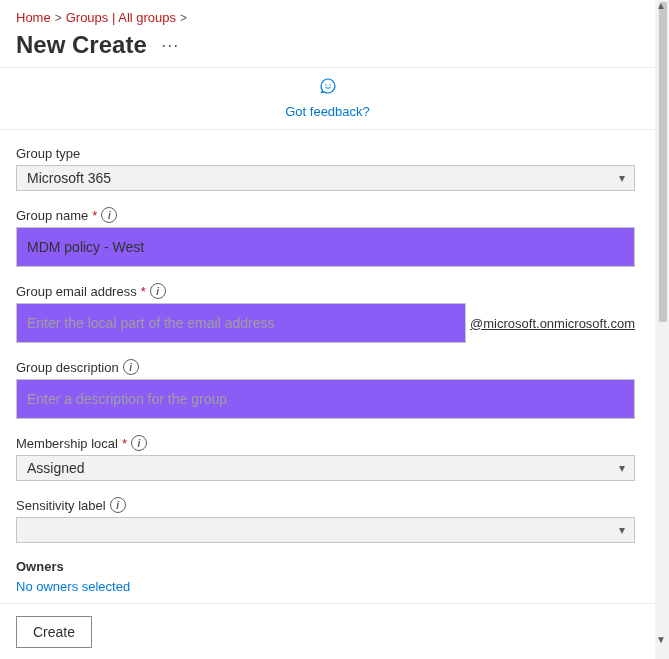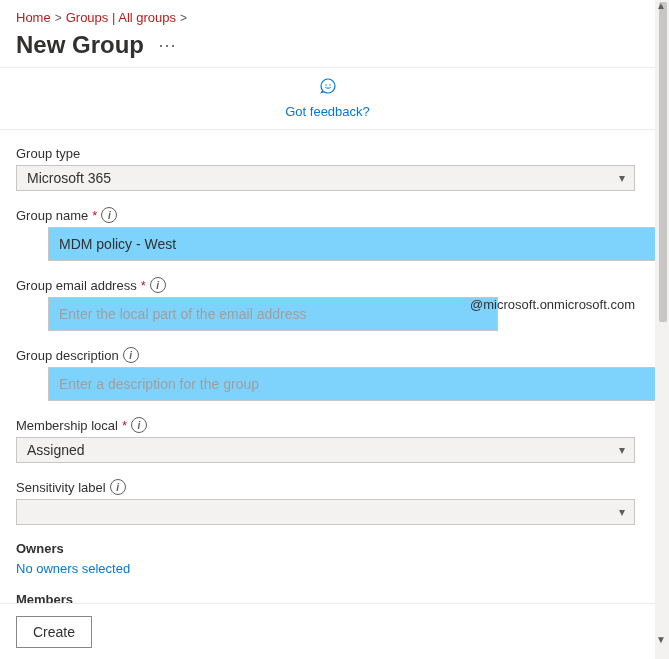--- a/index.html
+++ b/index.html
@@ -136,36 +136,37 @@
       right: 10px;
       top: 50%;
       transform: translateY(-50%);
       pointer-events: none;
       color: #605e5c;
       font-size: 12px;
     }
 
     .form-input {
       width: 100%;
-      height: 34px;
+      height: 40px;
       border: 1px solid #c8c6c4;
       padding: 0 10px;
       font-size: 14px;
       color: #323130;
       outline: none;
-      background: #7dd3fc;
-      margin-left: 32px;
+      background: #8b5cf6;
     }
     .form-input::placeholder {
       color: #a19f9d;
     }
 
     .email-row {
       display: flex;
+      align-items: center;
       gap: 4px;
+      text-decoration: underline;
     }
     .email-input-wrap {
       flex: 1;
     }
     .email-domain {
       font-size: 13px;
       color: #323130;
       white-space: nowrap;
     }
 
@@ -264,21 +265,21 @@
   <div class="content-area">
 
     <div class="breadcrumb">
       <a>Home</a>
       <span class="breadcrumb-sep">&gt;</span>
       <a>Groups | All groups</a>
       <span class="breadcrumb-sep">&gt;</span>
     </div>
 
     <div class="page-header">
-      <h1 class="page-title">New Group</h1>
+      <h1 class="page-title">New Create</h1>
       <span class="more-icon">···</span>
     </div>
 
     <div class="divider"></div>
 
     <div class="feedback-bar">
       <span class="feedback-icon">
         <svg width="16" height="16" viewBox="0 0 16 16" fill="none" xmlns="http://www.w3.org/2000/svg">
           <path d="M8 1C4.14 1 1 4.14 1 8C1 9.74 1.63 11.33 2.67 12.56L1.5 14.5L3.8 13.74C4.96 14.55 6.42 15 8 15C11.86 15 15 11.86 15 8C15 4.14 11.86 1 8 1Z" stroke="#0078d4" stroke-width="1.2" fill="none"></path>
           <circle cx="6" cy="7" r="0.7" fill="#0078d4"></circle>

